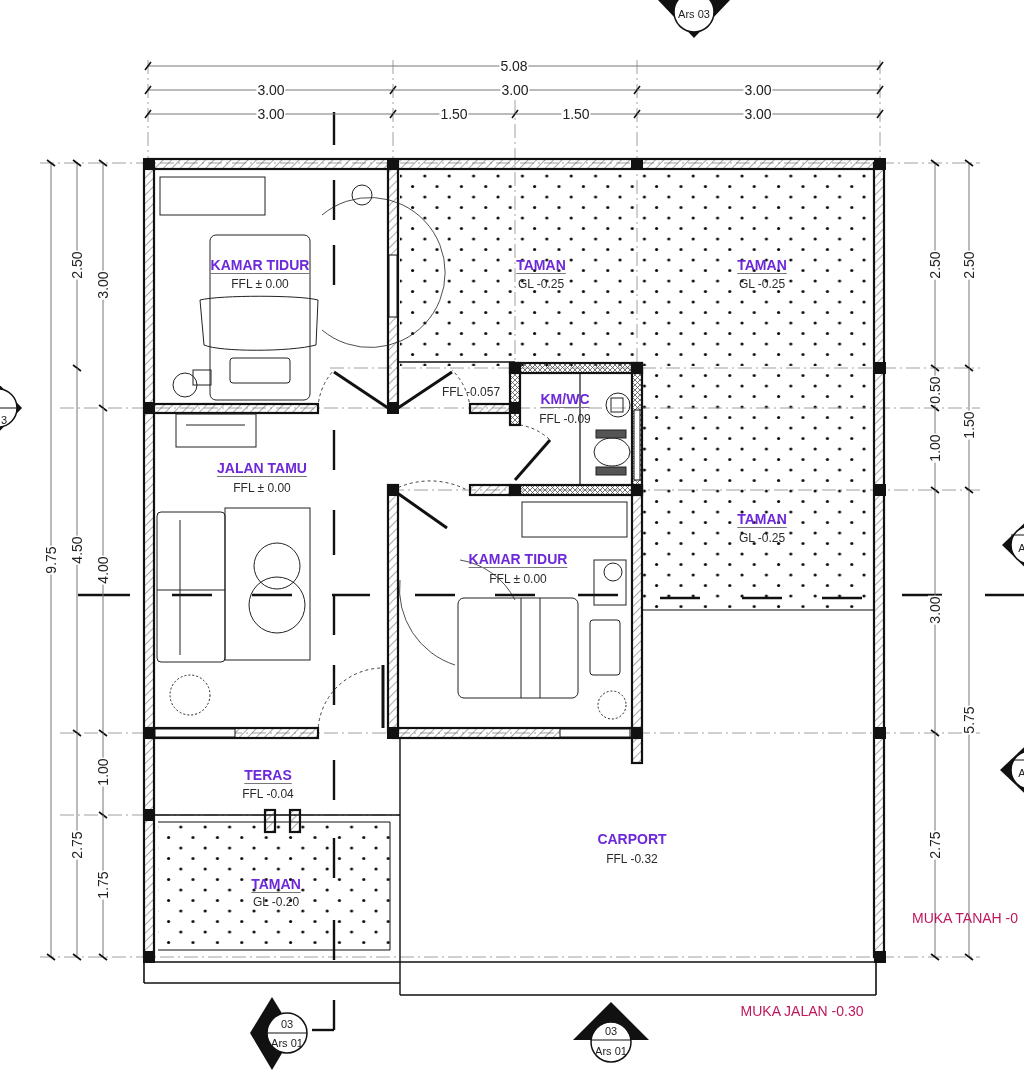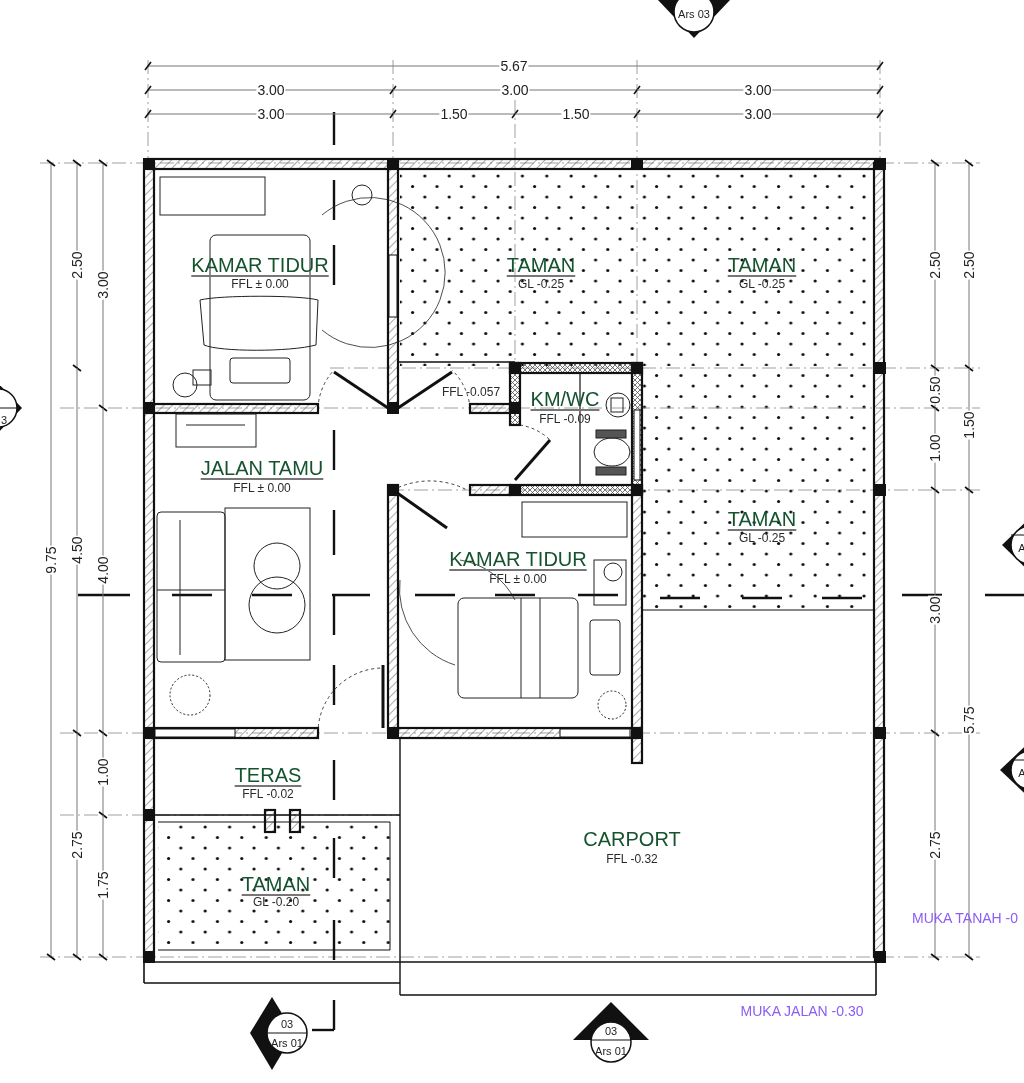--- a/index.html
+++ b/index.html
@@ -1,25 +1,25 @@
 <!DOCTYPE html>
 <html><head>
 <meta charset="utf-8">
 <style>
   html, body { margin:0; padding:0; background:#ffffff; }
   body { width:1024px; height:1083px; overflow:hidden; position:relative;
          font-family:"Liberation Sans", "DejaVu Sans", sans-serif; color:#111; }
   #plan { position:absolute; left:0; top:0; width:1024px; height:1083px; }
   .lbl { position:absolute; transform:translate(-50%,-50%); white-space:nowrap; line-height:1; }
-  .room-name { font-size:20px; color:#14532d; }
+  .room-name { font-size:14px; color:#6d28d9;font-weight:bold; }
   .room-name.u { text-decoration:underline; text-decoration-color:#777; text-underline-offset:3px; }
   .room-lvl { font-size:12px; color:#2a2a2a; }
   .dim { font-size:14px; color:#222; background:#fff; padding:0 1px; }
   .dimv { transform:translate(-50%,-50%) rotate(-90deg); }
-  .note { font-size:14px; color:#8b5cf6; }
+  .note { font-size:14px; color:#be185d; }
   .mk { font-size:11px; color:#222; }
 </style>
 </head>
 <body>
 
 <svg id="plan" viewBox="0 0 1024 1083" xmlns="http://www.w3.org/2000/svg">
   <defs>
     <pattern id="hatch" width="6" height="6" patternUnits="userSpaceOnUse" patternTransform="rotate(45)">
       <line x1="0" y1="0" x2="0" y2="6" stroke="#555" stroke-width="1"></line>
     </pattern>
@@ -273,21 +273,21 @@
     <circle cx="287" cy="1033" r="20" fill="#fff" stroke="#111" stroke-width="1.5"></circle>
     <line x1="267" y1="1033" x2="307" y2="1033" stroke="#111" stroke-width="1"></line>
   </g>
   <g>
     <polygon points="573,1040 611,1002 649,1040" fill="#111"></polygon>
     <circle cx="611" cy="1042" r="20" fill="#fff" stroke="#111" stroke-width="1.5"></circle>
     <line x1="591" y1="1040" x2="631" y2="1040" stroke="#111" stroke-width="1"></line>
   </g>
 </svg>
 
-<span class="lbl dim" style="left:514px;top:66px">5.67</span>
+<span class="lbl dim" style="left:514px;top:66px">5.08</span>
 <span class="lbl dim" style="left:271px;top:90px">3.00</span>
 <span class="lbl dim" style="left:515px;top:90px">3.00</span>
 <span class="lbl dim" style="left:758px;top:90px">3.00</span>
 <span class="lbl dim" style="left:271px;top:114px">3.00</span>
 <span class="lbl dim" style="left:454px;top:114px">1.50</span>
 <span class="lbl dim" style="left:576px;top:114px">1.50</span>
 <span class="lbl dim" style="left:758px;top:114px">3.00</span>
 
 <span class="lbl dim dimv" style="left:51px;top:560px">9.75</span>
 <span class="lbl dim dimv" style="left:77px;top:265px">2.50</span>
@@ -330,21 +330,21 @@
 <div>
   <span class="lbl room-name u" style="left:518px;top:559px">KAMAR TIDUR</span>
   <span class="lbl room-lvl" style="left:518px;top:579px">FFL ± 0.00</span>
 </div>
 <div>
   <span class="lbl room-name u" style="left:762px;top:519px">TAMAN</span>
   <span class="lbl room-lvl" style="left:762px;top:538px">GL -0.25</span>
 </div>
 <div>
   <span class="lbl room-name u" style="left:268px;top:775px">TERAS</span>
-  <span class="lbl room-lvl" style="left:268px;top:794px">FFL -0.02</span>
+  <span class="lbl room-lvl" style="left:268px;top:794px">FFL -0.04</span>
 </div>
 <div>
   <span class="lbl room-name u" style="left:276px;top:884px">TAMAN</span>
   <span class="lbl room-lvl" style="left:276px;top:902px">GL -0.20</span>
 </div>
 <div>
   <span class="lbl room-name" style="left:632px;top:839px">CARPORT</span>
   <span class="lbl room-lvl" style="left:632px;top:859px">FFL -0.32</span>
 </div>
 

